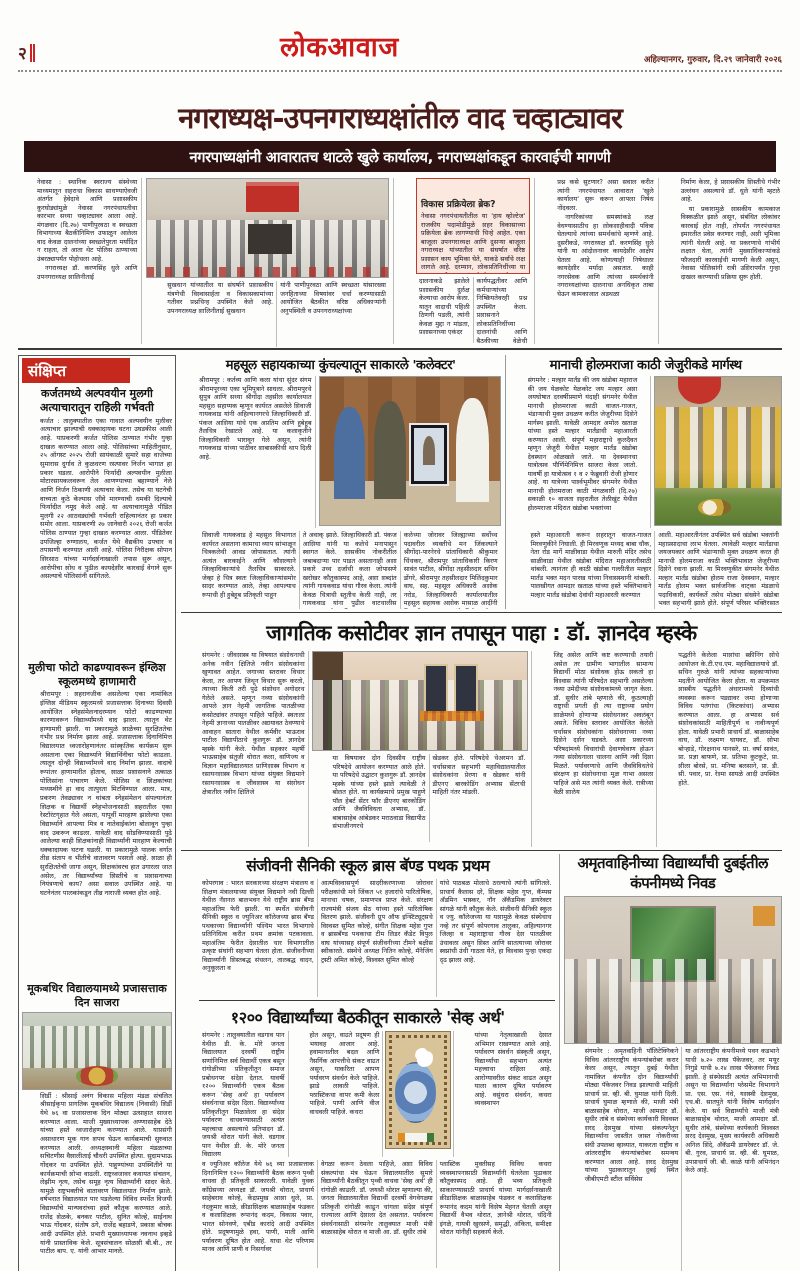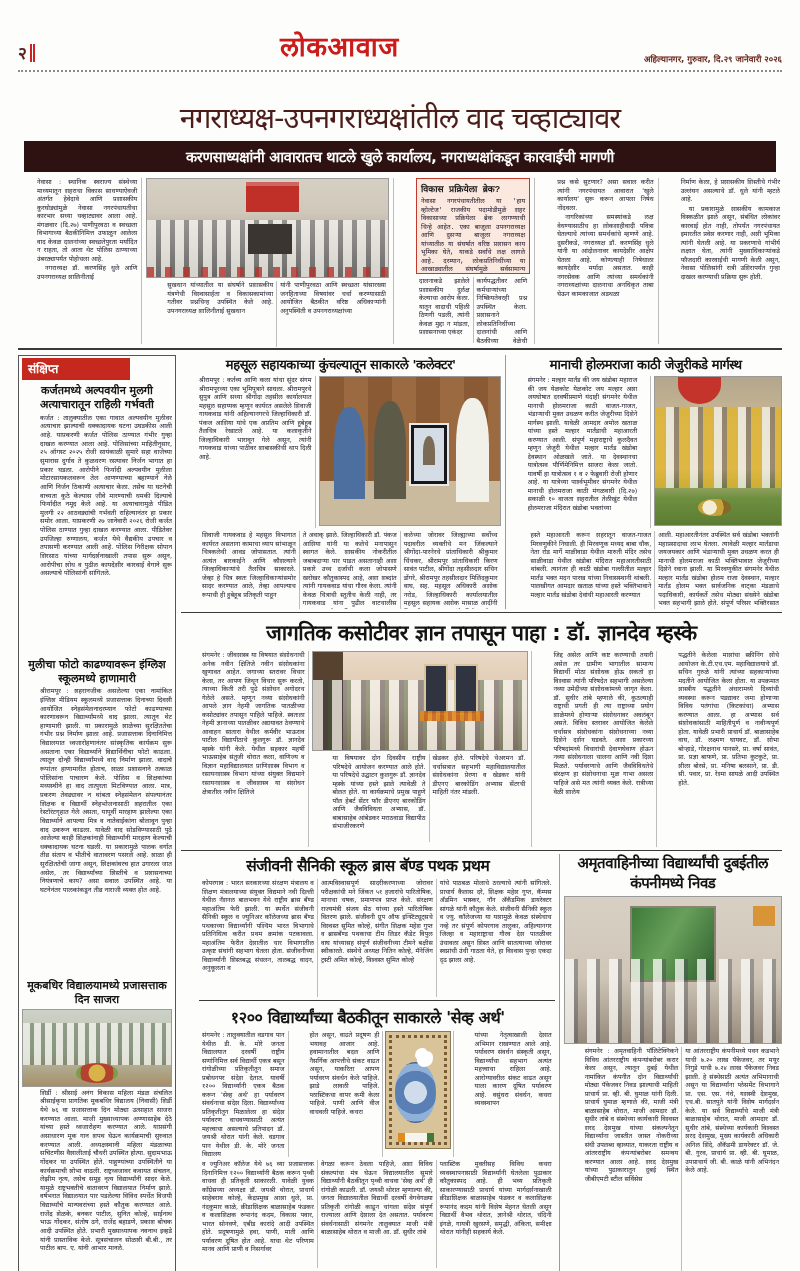--- a/index.html
+++ b/index.html
@@ -11,40 +11,40 @@
   
   .hdr{ display:flex; align-items:flex-end; justify-content:space-between; height:34px; }
   .pagenum{ font-size:17px; font-weight:bold; color:#5a1f1f; display:flex; align-items:center; gap:3px;}
   .pagenum .bars{ display:inline-block; width:5px; height:18px;
                   border-left:2px solid #c22; border-right:2px solid #c22; }
   .masthead{ font-size:27px; font-weight:bold; color:#cc1b1b; letter-spacing:.5px; }
   .dateline{ font-size:8.5px; font-weight:bold; color:#6b2a20;text-align:right; }
   .dotted{ border-top:2px dotted #8a8a8a; margin:6px 0 4px 0; }
 
   
-  .lead-h{ font-size:29px; line-height:1.25; font-weight:normal; color:#4a1d1a; text-align:center;
+  .lead-h{ font-size:29px; line-height:1.25; font-weight:bold; color:#4a1d1a; text-align:center;
            letter-spacing:-1px; white-space:nowrap; overflow:hidden;margin-top:28px; }
   .lead-sub{ background:#2d1211; color:#fff; font-weight:bold; font-size:14.5px; text-align:center;
              padding:5px 4px 6px; margin:5px 6px 6px; letter-spacing:-.3px; white-space:nowrap; overflow:hidden;}
 
   
   .b{ font-size:6.4px; line-height:1.33; text-align:justify; overflow:hidden;margin-left:18px; }
   .b p+p{ text-indent:8px; margin-top:1px; }
   .cols{ display:flex; }
   .cols>div{ flex:1; padding:0 3px; border-right:1px solid #bdbdbd; }
   .cols>div:last-child{ border-right:none; }
 
   
   .lead-body{ display:flex; height:172px; border-bottom:2px solid #3a3a3a; padding-bottom:4px; }
   .lb-c1{ width:113px; padding:0 4px 0 1px; border-right:1px solid #bdbdbd;}
   .lb-center{ width:268px; padding:0 4px; border-right:1px solid #bdbdbd;}
   .lb-box{ width:150px; padding:0 4px; border-right:1px solid #bdbdbd;}
   .lb-c4{ width:112px; padding:0 4px; border-right:1px solid #bdbdbd;}
   .lb-c5{ width:112px; padding:0 2px 0 4px;}
-  .break-box{ border:1.5px solid #c0392b; background:#fbe9e0; padding:6px 4px; height:96px; overflow:hidden;font-family:Liberation Mono, monospace;}
+  .break-box{ border:1.5px solid #c0392b; background:#fbe9e0; padding:20px 4px; height:96px; overflow:hidden;}
   .break-box .bt{ font-size:9px; font-weight:bold; color:#1c1c1c; margin-bottom:1px;}
   .half-cols{ display:flex; margin-top:3px; height:66px; }
   .half-cols>div{ flex:1; padding:0 3px; border-right:1px solid #bdbdbd;}
   .half-cols>div:last-child{ border-right:none;}
 
   
   .ph{ position:relative; overflow:hidden; border:1px solid #9a9a9a; }
   .ph-lead{ height:100px; margin-bottom:3px;
     background:
       linear-gradient(180deg,#d6d0c4 0%,#cfc8ba 35%,#a9a193 70%,#7e7466 100%);}
@@ -105,21 +105,21 @@
   .ph-rang .ring{ position:absolute; left:14%; top:26%; width:64%; height:52%; border-radius:50%;
     background:radial-gradient(circle,#cfdcec 0 30%,#5a7fb5 32% 58%,#8fb0d8 60% 78%,#44618f 80% 100%);}
   .ph-rang .dove{ position:absolute; left:48%; top:16%; width:26%; height:14%;
     background:#fff; border-radius:60% 40% 55% 45%; box-shadow:-4px -5px 0 -2px #fff;}
   .ph-rang .band{ position:absolute; bottom:5%; left:18%; width:58%; height:8%;
     background:linear-gradient(90deg,#e08b1d 0 20%,#f6f4ee 20% 80%,#3f7a3a 80% 100%);}
 
   
   .grid{ display:flex; margin-top:5px; height:938px; }
   .briefs{ width:158px; border:1px solid #555; padding:2px 3px; margin-right:5px; overflow:hidden; }
-  .briefs-tab{ background:#c5281c; color:#fff; font-weight:bold; font-size:12px; width:72%;
+  .briefs-tab{ background:#c5281c; color:#fff; font-weight:bold; font-size:15px; width:72%;
                padding:2px 6px 3px; margin-bottom:3px;}
   .brief-h{ font-size:11px; line-height:1.25; font-weight:bold; color:#151515; text-align:center; margin:4px 0 2px;}
   .briefs .b{ font-size:6.5px; }
   .rstack{ flex:1; display:flex; flex-direction:column; }
 
   .art-h{ font-weight:bold; color:#131313; text-align:center; letter-spacing:-.4px;
           white-space:nowrap; overflow:hidden;}
   .row2{ display:flex; height:260px; border-bottom:1.5px solid #3a3a3a; padding-bottom:3px;}
   .art-coll{ width:54%; border-right:1px solid #9a9a9a; padding-right:4px;}
   .art-holam{ width:46%; padding-left:4px;}
@@ -166,21 +166,21 @@
     <div class="pagenum">
       <span>२</span>
       <span class="bars"></span>
     </div>
     <div class="masthead">लोकआवाज</div>
     <div class="dateline">अहिल्यानगर, गुरुवार, दि.२९ जानेवारी २०२६</div>
   </div>
   <div class="dotted"></div>
 
   <div class="lead-h">नगराध्यक्ष-उपनगराध्यक्षांतील वाद चव्हाट्यावर</div>
-  <div class="lead-sub">करणसाध्यक्षांनी आवारातच थाटले खुले कार्यालय, नगराध्यक्षांकडून कारवाईची मागणी</div>
+  <div class="lead-sub">नगरपाध्यक्षांनी आवारातच थाटले खुले कार्यालय, नगराध्यक्षांकडून कारवाईची मागणी</div>
 
   <div class="lead-body">
     <div class="lb-c1 b">
       <p>नेवासा : स्थानिक स्वराज्य संस्थेच्या माध्यमातून शहराचा विकास साधण्याऐवजी अंतर्गत हेवेदावे आणि प्रशासकीय कुरघोड्यांमुळे नेवासा नगरपंचायतीचा कारभार सध्या चव्हाट्यावर आला आहे. मंगळवार (दि.२७) पाणीपुरवठा व स्वच्छता विभागाच्या बैठकीनिमित्त उफाळून आलेला वाद केवळ दालनांच्या स्वच्छतेपुरता मर्यादित न राहता, तो आता थेट पोलिस ठाण्याच्या उंबरठ्यापर्यंत पोहोचला आहे.</p>
       <p>नगराध्यक्ष डॉ. करणसिंह धुले आणि उपनगराध्यक्ष शालिनीताई</p>
     </div>
     <div class="lb-center">
       <div class="ph ph-lead">
         <div class="banner"></div>
         <div class="people"></div>
@@ -283,21 +283,21 @@
           <div class="jaga-c1 b">संगमनेर : जीवशास्त्र या विषयात संशोधनाची अनेक नवीन क्षितिजे नवीन संशोधकांना खुणावत आहेत. जगाच्या स्तरावर विचार केला, तर आपण जिथून विचार सुरू करतो, त्याच्या किती तरी पुढे संशोधन अगोदरच गेलेले असते. म्हणून नव्या संशोधकांनी आपले ज्ञान नेहमी जागतिक पातळीच्या कसोट्यांवर तपासून पाहिले पाहिजे. स्वतःला नेहमी ज्ञानाच्या पातळीवर अद्ययावत ठेवण्याचे आवाहन सातारा येथील कर्मवीर भाऊराव पाटील विद्यापीठाचे कुलगुरू डॉ. ज्ञानदेव म्हस्के यांनी केले. येथील सहकार महर्षी भाऊसाहेब संतुजी थोरात कला, वाणिज्य व विज्ञान महाविद्यालयात प्राणिशास्त्र विभाग व रसायनशास्त्र विभाग यांच्या संयुक्त विद्यमाने रसायनशास्त्र व जीवशास्त्र या संशोधन क्षेत्रातील नवीन क्षितिजे</div>
           <div class="jaga-mid">
             <div class="ph ph-jaga">
               <div class="door"></div>
               <div class="figs"></div>
               <div class="p1"></div>
               <div class="p2"></div>
               <div class="mar"></div>
             </div>
             <div class="half-cols b">
-              <div>या विषयावर दोन दिवसीय राष्ट्रीय परिषदेचे आयोजन करण्यात आले होते. या परिषदेचे उद्घाटन कुलगुरू डॉ. ज्ञानदेव म्हस्के यांच्या हस्ते झाले त्यावेळी ते बोलत होते. या कार्यक्रमाचे प्रमुख पाहुणे पॉल हेबर्ट सेंटर फॉर डीएनए बारकोडिंग आणि जैवविविधता अभ्यास, डॉ. बाबासाहेब आंबेडकर मराठवाडा विद्यापीठ संभाजीरकरणे</div>
+              <div>या विषयावर दोन दिवसीय राष्ट्रीय परिषदेचे आयोजन करण्यात आले होते. या परिषदेचे उद्घाटन कुलगुरू डॉ. ज्ञानदेव म्हस्के यांच्या हस्ते झाले त्यावेळी ते बोलत होते. या कार्यक्रमाचे प्रमुख पाहुणे पॉल हेबर्ट सेंटर फॉर डीएनए बारकोडिंग आणि जैवविविधता अभ्यास, डॉ. बाबासाहेब आंबेडकर मराठवाडा विद्यापीठ संभाजीनगरचे</div>
               <div>खेडकर होते. परिषदेचे चेअरमन डॉ. चर्चासत्रात सहभागी महाविद्यालयातील संशोधकांना प्रेरणा व खेडकर यांनी डीएनए बारकोडिंग अभ्यास सेंटरची माहिती नंतर मांडली.</div>
             </div>
           </div>
           <div class="jaga-c4 b">जिद्द असेल आणि कष्ट करण्याची तयारी असेल तर ग्रामीण भागातील सामान्य विद्यार्थी मोठा संशोधक होऊ शकतो हा विश्वास त्यांनी परिषदेत सहभागी असलेल्या नव्या उमेदीच्या संशोधकांमध्ये जागृत केला. डॉ. सुधीर तांबे म्हणाले की, कुठल्याही राष्ट्राची प्रगती ही त्या राष्ट्राच्या प्रयोग शाळेमध्ये होणाऱ्या संशोधनावर अवलंबून असते. विविध स्तरावर आयोजित केलेले चर्चासत्र संशोधकांना संशोधनाच्या नव्या दिशेने दर्शन घडवते. अशा प्रकारच्या परिषदांमध्ये विचारांची देवाणघेवाण होऊन नव्या संशोधनाला चालना आणि नवी दिशा मिळते. पर्यावरणाचे आणि जैवविविधतेचे संरक्षण हा संशोधनाचा मूळ गाभा असला पाहिजे असे मत त्यांनी व्यक्त केले. रात्रीच्या वेळी शालेय</div>
           <div class="jaga-c5 b">पद्धतीने केलेला माशांचा स्क्रीनिंग शोचे आयोजन के.टी.एच.एम. महाविद्यालयाचे डॉ. सचिन गुरुळे यांनी त्यांच्या सहकाऱ्यांच्या मदतीने आयोजित केला होता. या उपक्रमात शास्त्रीय पद्धतीने अंधारामध्ये दिव्यांची व्यवस्था करून पडद्यावर जमा होणाऱ्या विविध पतंगांचा (किटकांचा) अभ्यास करण्यात आला. हा अभ्यास सर्व संशोधकांसाठी माहितीपूर्ण व नावीन्यपूर्ण होता. यावेळी प्रभारी प्राचार्य डॉ. बाळासाहेब वाघ, डॉ. लक्ष्मण घायवट, डॉ. शोभा बोऱ्हाडे, गोरक्षनाथ पानसरे, प्रा. वर्षा सावंत, प्रा. प्रज्ञा बाफणे, प्रा. प्रतिभा कुटकुटे, प्रा. शीला बोरसे, प्रा. मनिषा बलसाने, प्रा. डी. सी. पवार, प्रा. रेश्मा सायळे आदी उपस्थित होते.</div>
         </div>
       </article>
 
       <div class="row3">
         <div class="row3-left">

